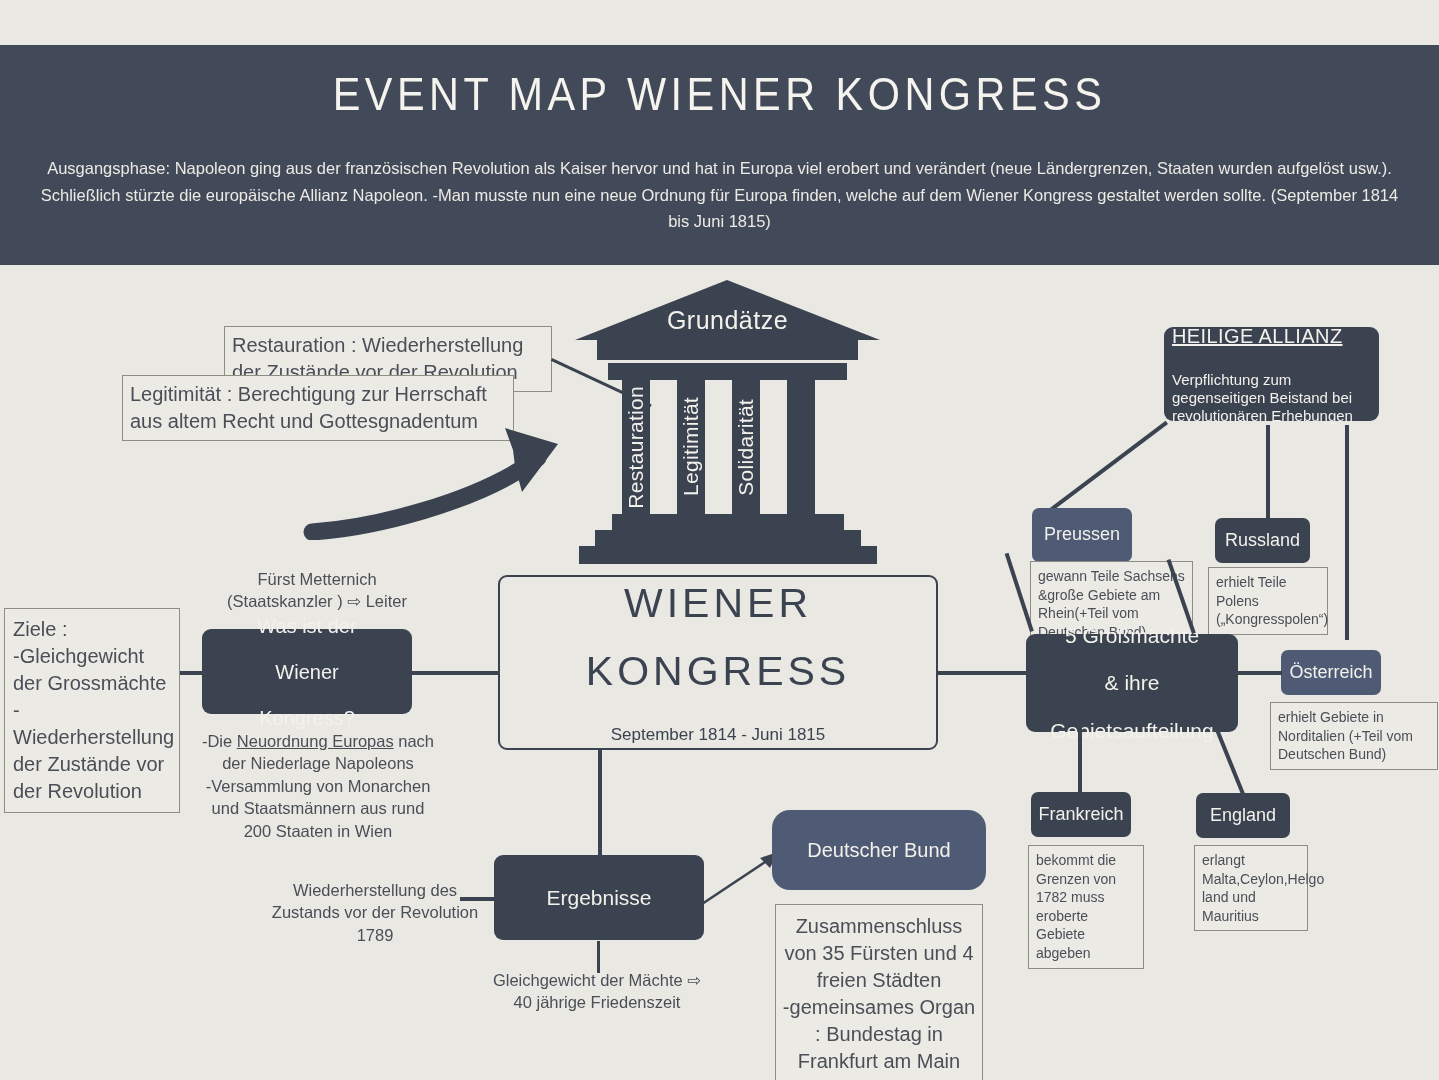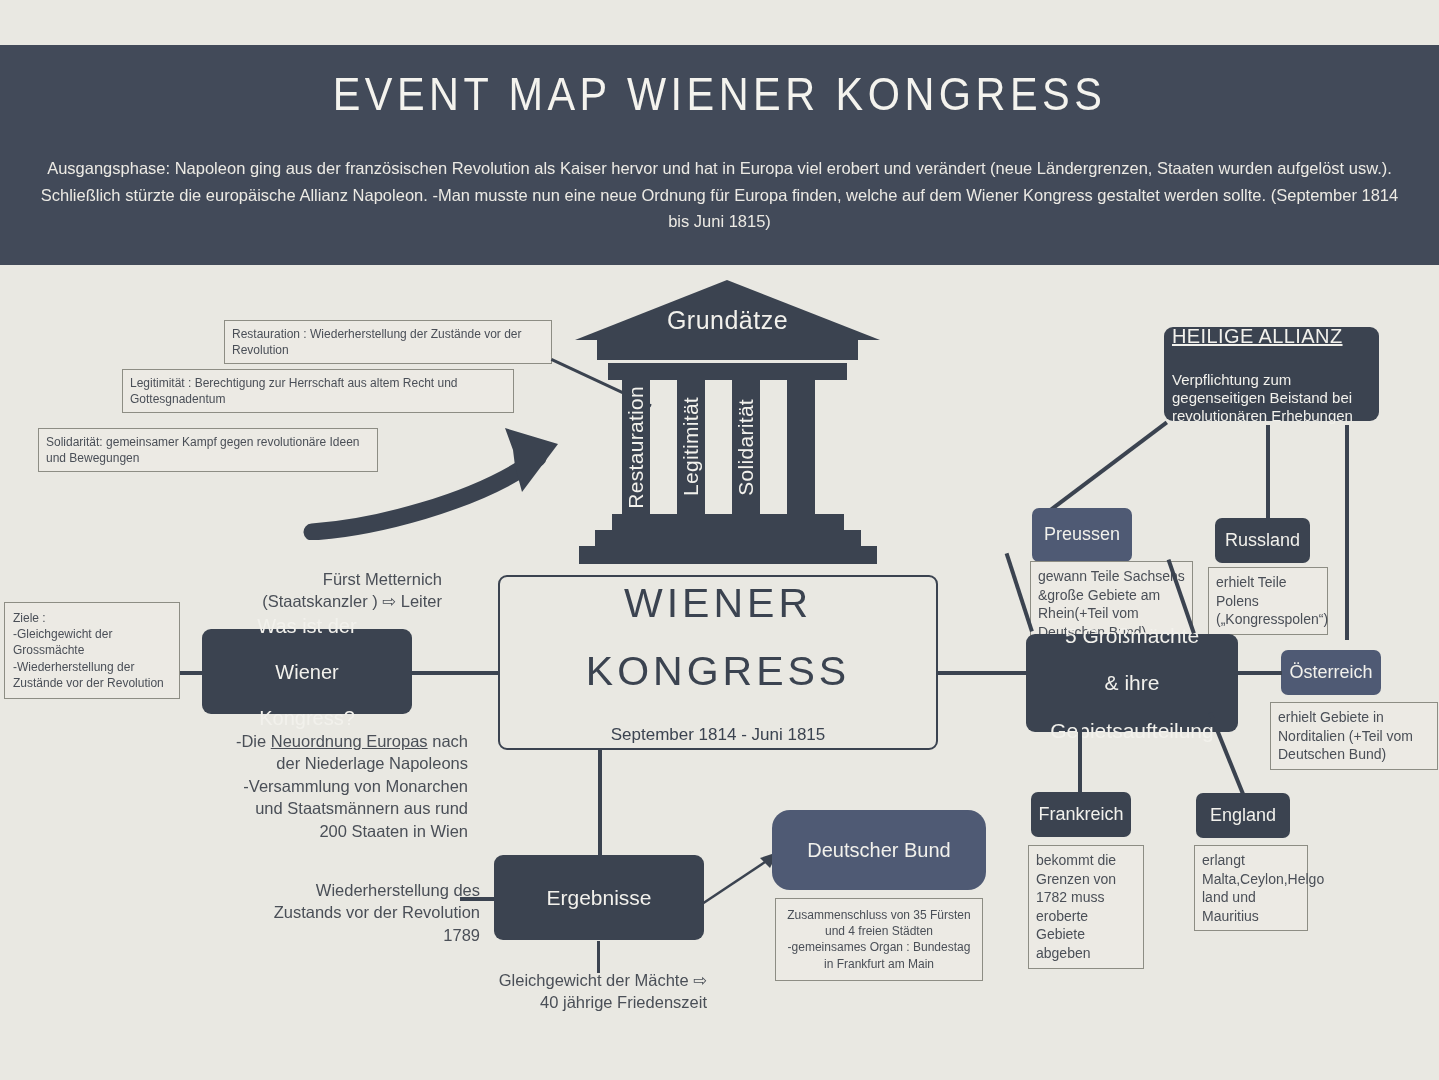--- a/index.html
+++ b/index.html
@@ -45,24 +45,24 @@
     border:2.5px solid #3b4350;border-radius:9px;
   }
 
   
   .anno{
     position:absolute;box-sizing:border-box;
     border:1px solid #8d8d84;background:#eceae4;
     color:#4a4f57;padding:5px 7px;
     font-size:14px;line-height:1.33;
   }
-  .anno.lg{font-size:12px;line-height:1.35;}
+  .anno.lg{font-size:20px;line-height:1.35;margin-top:6px;}
   
   .plain{
-    position:absolute;color:#4a4f57;text-align:right;
+    position:absolute;color:#4a4f57;text-align:center;
     font-size:16.5px;line-height:1.36;
   }
 
   
   .line{position:absolute;background:#3b4350;}
   .line.h{height:4px;}
   .line.v{width:4px;}
   .diag{position:absolute;background:#3b4350;transform-origin:0 0;height:4px;}
   .thin{background:#3b4350;}
   .thin.v{width:3px;}
@@ -101,21 +101,20 @@
 
 <div id="stage">
 
   <div class="header">
     <h1>EVENT MAP WIENER KONGRESS</h1>
     <p>Ausgangsphase: Napoleon ging aus der französischen Revolution als Kaiser hervor und hat in Europa viel erobert und verändert (neue Ländergrenzen, Staaten wurden aufgelöst usw.). Schließlich stürzte die europäische Allianz Napoleon. -Man musste nun eine neue Ordnung für Europa finden, welche auf dem Wiener Kongress gestaltet werden sollte. (September 1814 bis Juni 1815)</p>
   </div>
 
   <div class="anno lg" style="left:224px;top:320px;width:328px;">Restauration : Wiederherstellung der Zustände vor der Revolution</div>
   <div class="anno lg" style="left:122px;top:369px;width:392px;">Legitimität : Berechtigung zur Herrschaft aus altem Recht und Gottesgnadentum</div>
-  <div class="anno lg" style="left:38px;top:428px;width:340px;">Solidarität: gemeinsamer Kampf gegen revolutionäre Ideen und Bewegungen</div>
 
   <div class="diag" style="left:552px;top:358px;width:110px;height:3px;transform:rotate(25deg);"></div>
 
   <svg class="arrow-curve" viewBox="0 0 300 140">
     <path d="M12,132 C70,128 175,104 238,58" stroke="#3b4350" stroke-width="17" fill="none" stroke-linecap="round"></path>
     <path d="M205,28 L258,44 L222,92 L215,66 L213,50 Z" fill="#3b4350"></path>
   </svg>
 
   <div class="temple">
     <div class="pediment"></div>

